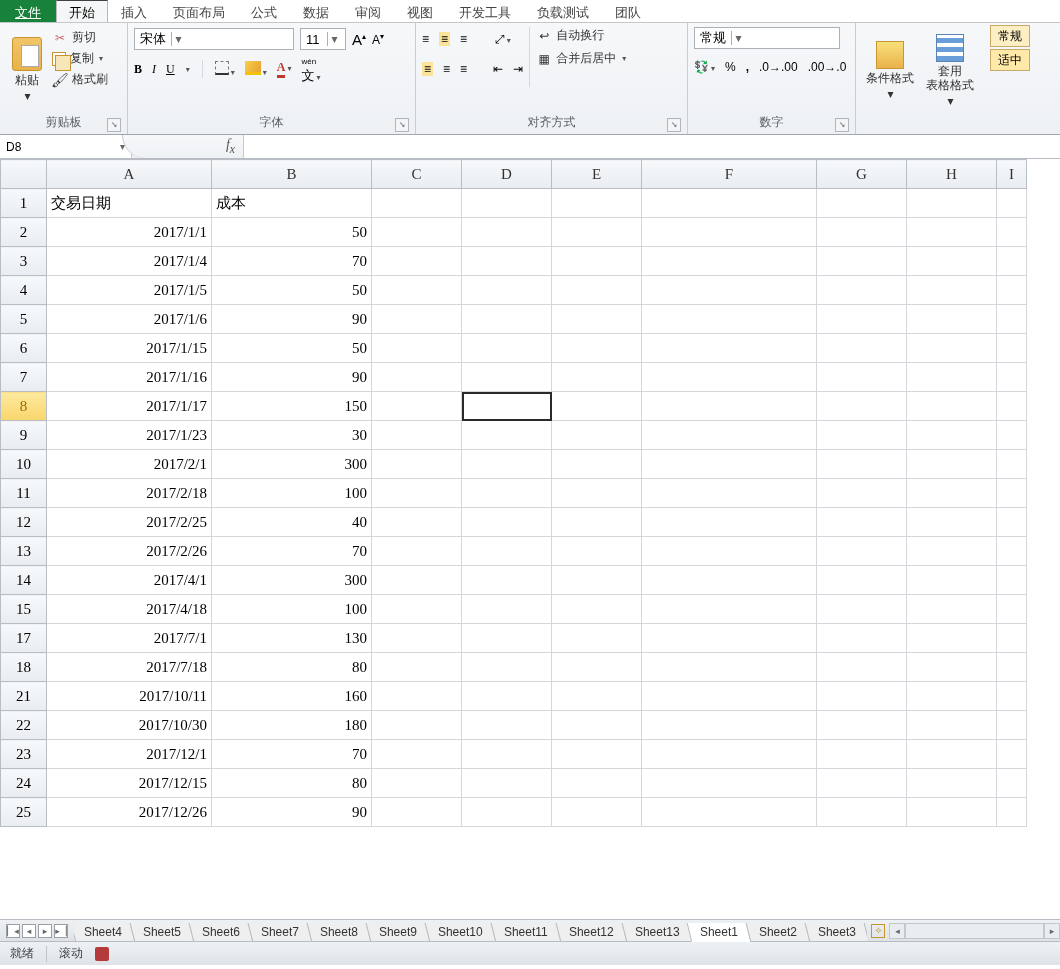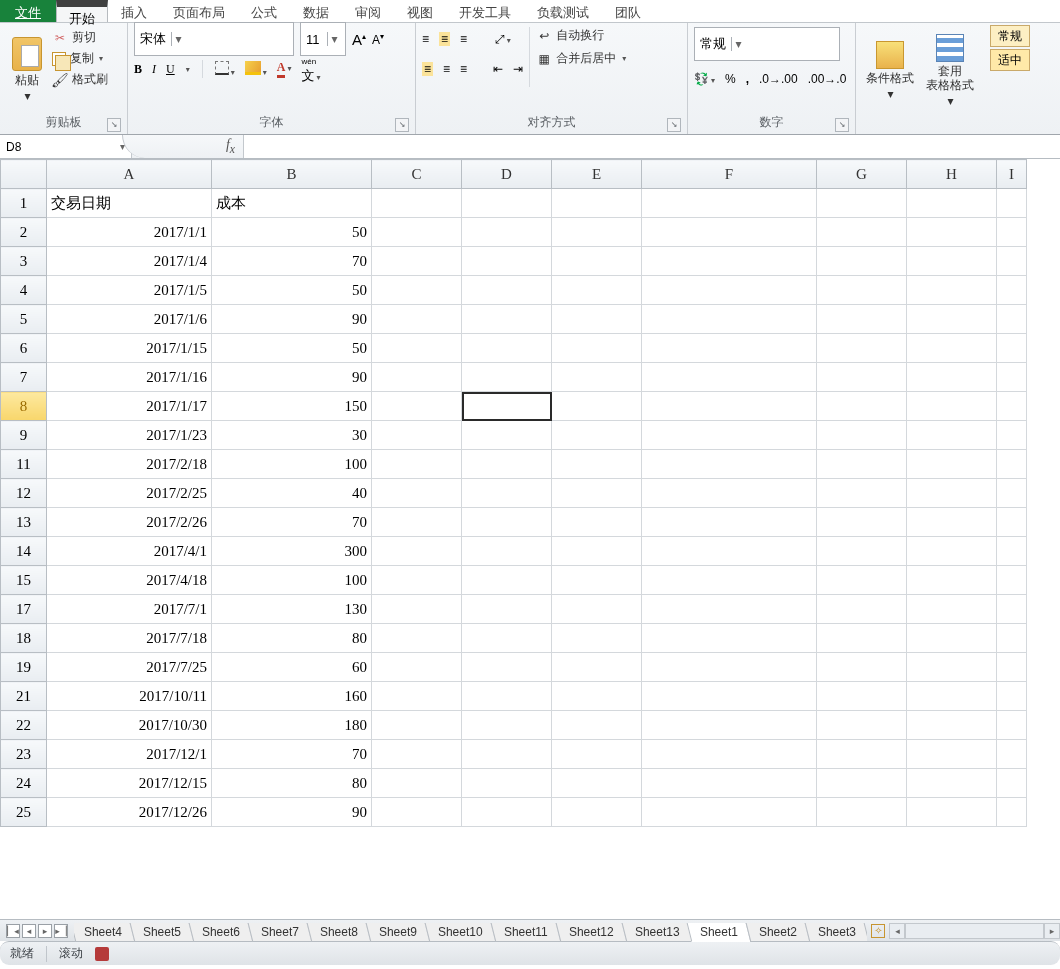--- a/index.html
+++ b/index.html
@@ -11,35 +11,35 @@
     overflow: hidden;
     width: 1060px;
     height: 969px;
     user-select: none;
   }
 
   
   .menu-tabs { display:flex; background:#fff; height:22px; align-items:stretch;}
   .menu-tab { padding:3px 12px 2px 12px; color:#444; cursor:default; font-size:13px; border:1px solid transparent; border-bottom:none; }
   .menu-tab.file   { background:#18823b; color:#fff; padding-left:14px; padding-right:14px;text-decoration:underline;}
-  .menu-tab.active { background:#f5f6f7; color:#000; border:1px solid #b6babe; border-bottom:none; border-top:7px solid #404040;}
+  .menu-tab.active { background:#f5f6f7; color:#000; border:1px solid #b6babe; border-bottom:none; border-top:1px solid #404040;}
   
   .tabstrip-wrap {background:linear-gradient(#e9ecef,#d7dbde);}
 
   
   .ribbon { display:flex; background:linear-gradient(#f6f8fa,#eef1f4); border-top:1px solid #c2c7cc; border-bottom:1px solid #a0a6ac; height:113px; }
   .ribbon-group { border-right:1px solid #c9cdd2; display:flex; flex-direction:column; padding:4px 6px 0 6px;}
   .ribbon-group-body { flex:1; display:flex; gap:4px;}
   .ribbon-group-label { text-align:center; font-size:12px; color:#5a5f64; padding:2px 0 3px 0; position:relative;}
   .ribbon-group-label .launcher { position:absolute; right:0; bottom:2px; width:14px; height:14px; border:1px solid #b0b6bc; background:#f3f4f6; font-size:8px; line-height:12px; text-align:center; color:#5a5f64;}
   .big-btn { display:flex; flex-direction:column; align-items:center; justify-content:center; width:42px; gap:2px; }
   .big-btn span { font-size:12px; color:#333; line-height:14px; text-align:center;}
   .small-row { display:flex; align-items:center; gap:6px; height:24px;}
   .mini { font-size:12px; color:#333; display:flex; align-items:center; gap:4px;}
-  .combo { display:flex; align-items:center; height:34px; border:1px solid #abb0b6; background:#fff;}
+  .combo { display:flex; align-items:center; height:22px; border:1px solid #abb0b6; background:#fff;}
   .combo .txt { padding:0 5px; min-width:26px; font-size:13px;}
   .combo .arrow { width:14px; text-align:center; border-left:1px solid #abb0b6; color:#666;}
   .icon16 { width:16px; height:16px; display:inline-flex; align-items:center; justify-content:center;}
   .drop-arr { font-size:8px; color:#555; margin-left:1px;}
   .styles-extra { display:flex; flex-direction:column; padding:2px 0 0 2px; gap:0;}
   .styles-extra div{ width:40px; height:22px; border:1px solid #c9a96a; margin-bottom:2px; display:flex; align-items:center; justify-content:center; font-size:12px;}
   .styles-extra .s1{ background:#fdefc3;}
   .styles-extra .s2{ background:#ffe9a8;}
 
   
@@ -76,21 +76,21 @@
   .tab-nav div{ width:14px; height:14px; border:1px solid #9aa0a6; background:#fff; display:flex; align-items:center; justify-content:center; font-size:9px; color:#666;}
   .sheet-tabs { display:flex; align-items:flex-end; height:22px; overflow:hidden;}
   .stab { padding:2px 10px; background:#efefef; border:1px solid #b6bcc2; border-top:none; margin-left:-1px; color:#333; transform:skewX(14deg);}
   .stab span{ display:inline-block; transform:skewX(-14deg);}
   .stab.active{ background:#fff; font-weight:normal; border-bottom:1px solid #fff;}
   .hscroll{ flex:1; display:flex; align-items:center;}
   .hscroll .track{ flex:1; height:16px; background:#e9edf1; border:1px solid #c3c8cd; position:relative;}
   .hscroll .btn{ width:16px; height:16px; background:#e9edf1; border:1px solid #c3c8cd; display:flex; align-items:center; justify-content:center; font-size:9px; color:#666;}
 
   
-  .status { display:flex; align-items:center; height:24px; background:linear-gradient(#eef1f4,#dfe3e7); border-top:1px solid #b6bcc2; font-size:12px; color:#3a3f44; gap:12px; padding:0 10px;border-radius:9px;}
+  .status { display:flex; align-items:center; height:24px; background:linear-gradient(#eef1f4,#dfe3e7); border-top:1px solid #b6bcc2; font-size:12px; color:#3a3f44; gap:12px; padding:0 10px;}
   .status .sep{ width:1px; height:16px; background:#c0c5cb;}
   .macro-ic { width:14px; height:14px; background:#b53a3a; border-radius:2px;}
 
   .dd::after{ content:"▾"; font-size:8px; color:#555; margin-left:2px;}
   .vline { width:1px; height:60px; background:#d5d9de; margin:0 2px;}
 
   
   .ic-paste{ width:30px; height:34px; background:linear-gradient(#f1c567,#e8b24b); border:1px solid #c79530; border-radius:3px; position:relative;}
   .ic-paste::before{ content:""; position:absolute; width:16px; height:20px; background:#fff; border:1px solid #aaa; bottom:3px; right:2px;}
   .ic-cut{ color:#d06060;}
@@ -369,20 +369,32 @@
           <td class="colB r">30</td>
           <td class="colC "></td>
           <td class="colD "></td>
           <td class="colE "></td>
           <td class="colF "></td>
           <td class="colG "></td>
           <td class="colH "></td>
           <td class="colI "></td>
         </tr>
         <tr>
+          <td class="rowhdr">10</td>
+          <td class="colA r">2017/2/1</td>
+          <td class="colB r">300</td>
+          <td class="colC "></td>
+          <td class="colD "></td>
+          <td class="colE "></td>
+          <td class="colF "></td>
+          <td class="colG "></td>
+          <td class="colH "></td>
+          <td class="colI "></td>
+        </tr>
+        <tr>
           <td class="rowhdr">11</td>
           <td class="colA r">2017/2/18</td>
           <td class="colB r">100</td>
           <td class="colC "></td>
           <td class="colD "></td>
           <td class="colE "></td>
           <td class="colF "></td>
           <td class="colG "></td>
           <td class="colH "></td>
           <td class="colI "></td>
@@ -444,32 +456,20 @@
           <td class="colE "></td>
           <td class="colF "></td>
           <td class="colG "></td>
           <td class="colH "></td>
           <td class="colI "></td>
         </tr>
         <tr>
           <td class="rowhdr">18</td>
           <td class="colA r">2017/7/18</td>
           <td class="colB r">80</td>
-          <td class="colC "></td>
-          <td class="colD "></td>
-          <td class="colE "></td>
-          <td class="colF "></td>
-          <td class="colG "></td>
-          <td class="colH "></td>
-          <td class="colI "></td>
-        </tr>
-        <tr>
-          <td class="rowhdr">19</td>
-          <td class="colA r">2017/7/25</td>
-          <td class="colB r">60</td>
           <td class="colC "></td>
           <td class="colD "></td>
           <td class="colE "></td>
           <td class="colF "></td>
           <td class="colG "></td>
           <td class="colH "></td>
           <td class="colI "></td>
         </tr>
         <tr>
           <td class="rowhdr">21</td>

